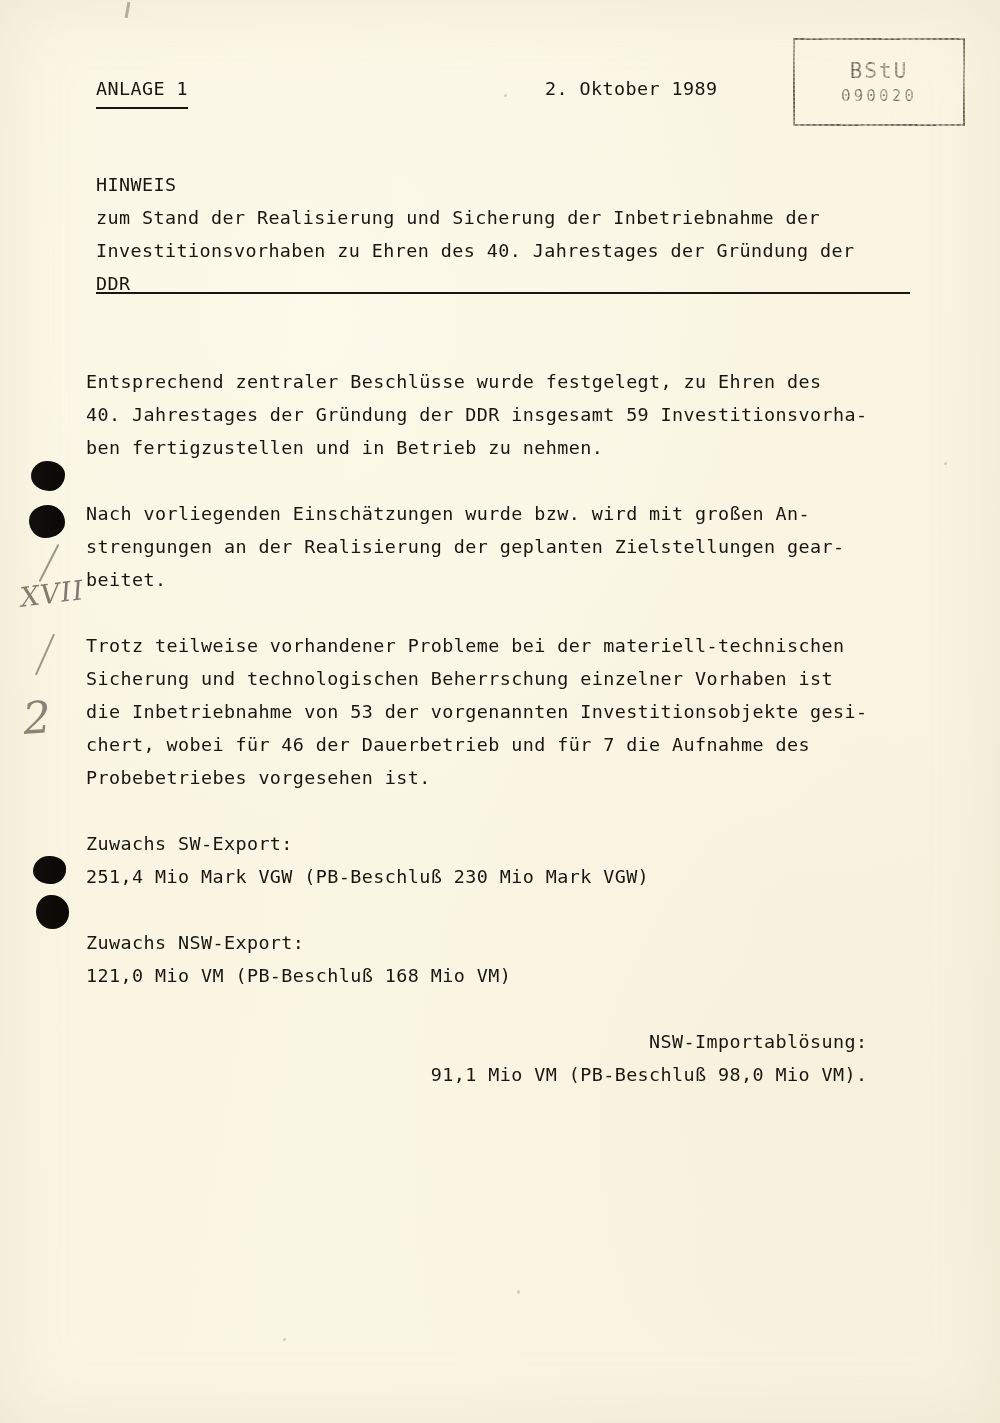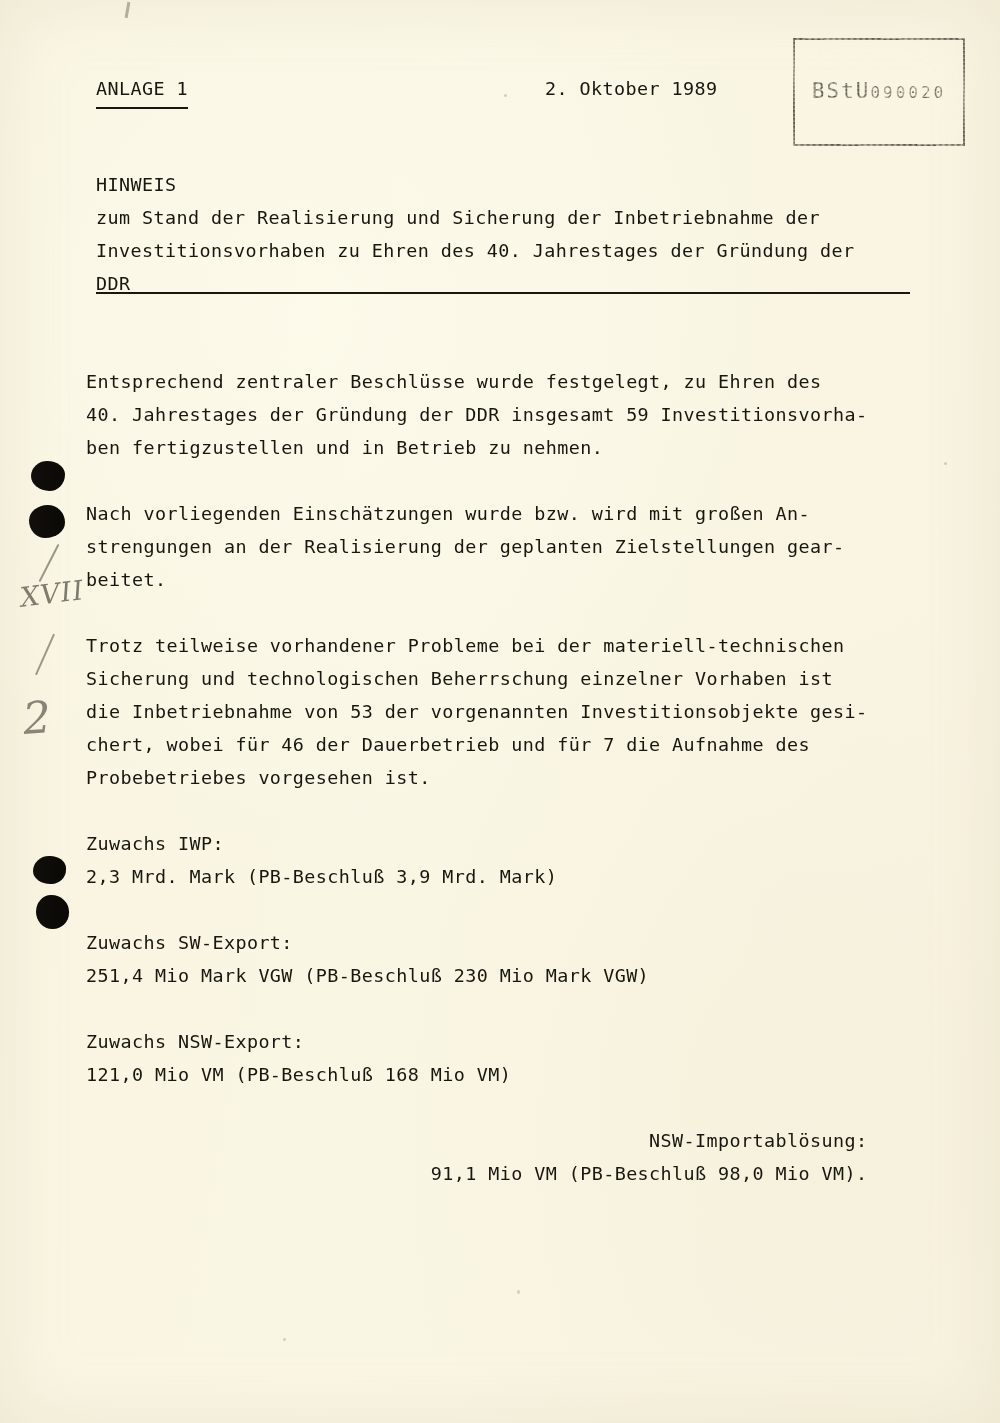--- a/index.html
+++ b/index.html
@@ -58,25 +58,25 @@
     position: absolute;
     left: 545px;
     top: 72px;
   }
 
   .stamp {
     position: absolute;
     left: 793px;
     top: 38px;
     width: 172px;
-    height: 108px;
+    height: 88px;
     border: 2px solid #25231c;
     box-sizing: border-box;
     display: flex;
-    flex-direction: row;
+    flex-direction: column;
     align-items: center;
     justify-content: center;
     opacity: 0.82;
   }
   .stamp .s-line {
     font-family: "DejaVu Sans Mono", "Liberation Mono", monospace;
     color: #2a2820;
     letter-spacing: 2px;
     white-space: pre;
   }
@@ -221,22 +221,20 @@
 <span>strengungen an der Realisierung der geplanten Zielstellungen gear-</span>
 <span>beitet.</span></div>
 
     <div class="tw para"><span>Trotz teilweise vorhandener Probleme bei der materiell-technischen</span>
 <span>Sicherung und technologischen Beherrschung einzelner Vorhaben ist</span>
 <span>die Inbetriebnahme von 53 der vorgenannten Investitionsobjekte gesi-</span>
 <span>chert, wobei für 46 der Dauerbetrieb und für 7 die Aufnahme des</span>
 <span>Probebetriebes vorgesehen ist.</span></div>
 
 
-    <div class="tw para"><span>Zuwachs IWP:</span>
-<span>2,3 Mrd. Mark (PB-Beschluß 3,9 Mrd. Mark)</span></div>
 
     <div class="tw para"><span>Zuwachs SW-Export:</span>
 <span>251,4 Mio Mark VGW (PB-Beschluß 230 Mio Mark VGW)</span></div>
 
     <div class="tw para"><span>Zuwachs NSW-Export:</span>
 <span>121,0 Mio VM (PB-Beschluß 168 Mio VM)</span></div>
 
     <div class="tw para"><span>NSW-Importablösung:</span>
 <span>91,1 Mio VM (PB-Beschluß 98,0 Mio VM).</span></div>
   </div>

